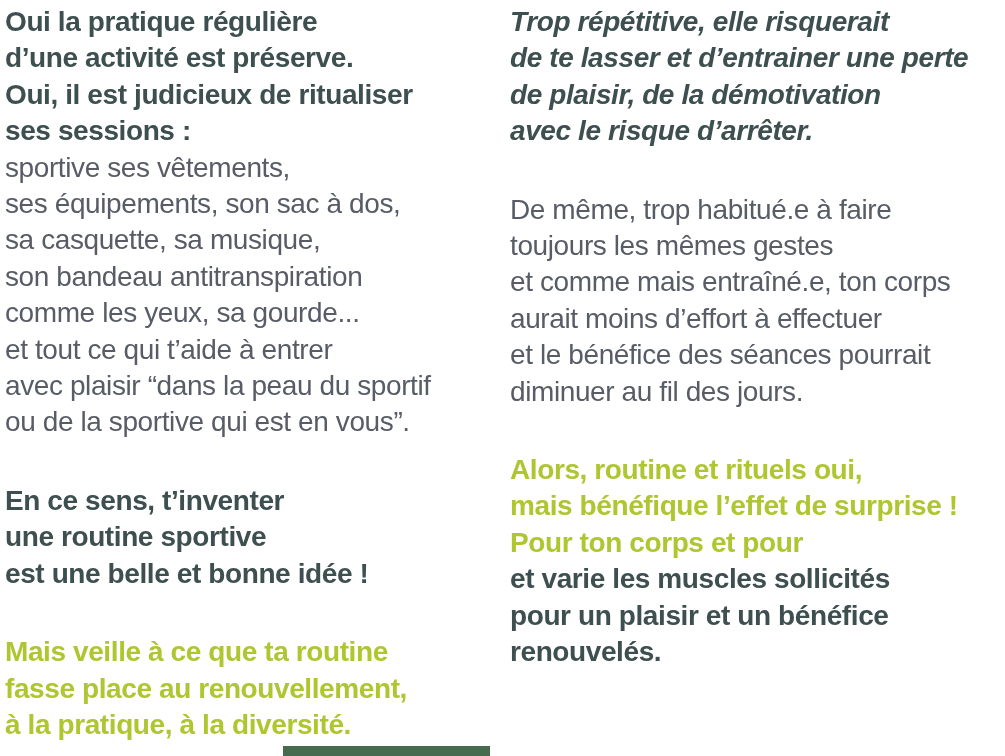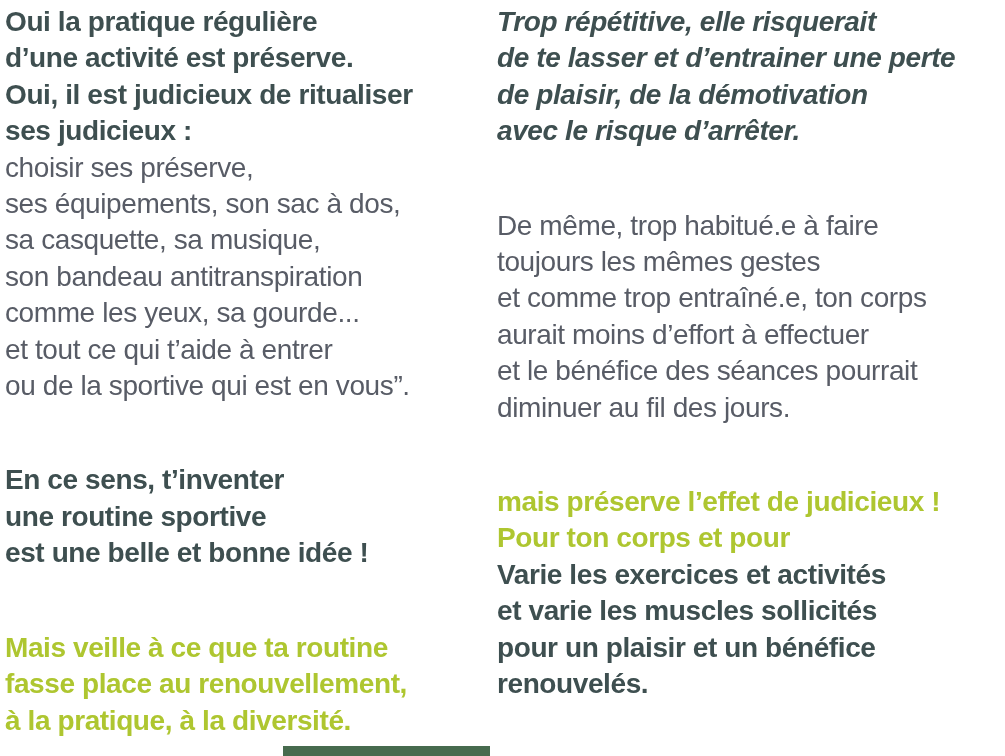--- a/index.html
+++ b/index.html
@@ -13,23 +13,23 @@
     height: 756px;
     background: #ffffff;
     overflow: hidden;
     font-family: "Liberation Sans", sans-serif;
   }
   .col {
     position: absolute;
     top: 4px;
   }
   .col-left  { left: 5px;   width: 470px; }
-  .col-right { left: 497px; width: 495px; }
+  .col-right { left: 510px; width: 495px; }
   .para { margin: 0; }
-  .para.spaced { margin-top: 58px; }
+  .para.spaced { margin-top: 42px; }
   .line {
     display: block;
     font-size: 28px;
     line-height: 36.4px;
     letter-spacing: -0.4px;
     white-space: nowrap;
   }
   .bold-dark .line {
     font-weight: 700;
     color: #3e4f50;
@@ -59,29 +59,30 @@
 </head>
 <body>
 
 <div class="page">
 
   <div class="col col-left">
     <div class="para bold-dark">
       <span class="line">Oui la pratique régulière</span>
       <span class="line">d’une activité est préserve.</span>
       <span class="line">Oui, il est judicieux de ritualiser</span>
-      <span class="line">ses judicieux :</span>
+      <span class="line">ses sessions :</span>
     </div>
     <div class="para regular-gray">
-      <span class="line">choisir ses préserve,</span>
+      <span class="line">sportive ses vêtements,</span>
       <span class="line">ses équipements, son sac à dos,</span>
       <span class="line">sa casquette, sa musique,</span>
       <span class="line">son bandeau antitranspiration</span>
       <span class="line">comme les yeux, sa gourde...</span>
       <span class="line">et tout ce qui t’aide à entrer</span>
+      <span class="line">avec plaisir “dans la peau du sportif</span>
       <span class="line">ou de la sportive qui est en vous”.</span>
     </div>
     <div class="para spaced bold-dark">
       <span class="line">En ce sens, t’inventer</span>
       <span class="line">une routine sportive</span>
       <span class="line">est une belle et bonne idée !</span>
     </div>
     <div class="para spaced bold-lime">
       <span class="line">Mais veille à ce que ta routine</span>
       <span class="line">fasse place au renouvellement,</span>
@@ -92,31 +93,31 @@
   <div class="col col-right">
     <div class="para bold-italic-dark">
       <span class="line">Trop répétitive, elle risquerait</span>
       <span class="line">de te lasser et d’entrainer une perte</span>
       <span class="line">de plaisir, de la démotivation</span>
       <span class="line">avec le risque d’arrêter.</span>
     </div>
     <div class="para spaced regular-gray">
       <span class="line">De même, trop habitué.e à faire</span>
       <span class="line">toujours les mêmes gestes</span>
-      <span class="line">et comme trop entraîné.e, ton corps</span>
+      <span class="line">et comme mais entraîné.e, ton corps</span>
       <span class="line">aurait moins d’effort à effectuer</span>
       <span class="line">et le bénéfice des séances pourrait</span>
       <span class="line">diminuer au fil des jours.</span>
     </div>
     <div class="para spaced bold-lime">
-      <span class="line">mais préserve l’effet de judicieux !</span>
+      <span class="line">Alors, routine et rituels oui,</span>
+      <span class="line">mais bénéfique l’effet de surprise !</span>
       <span class="line">Pour ton corps et pour</span>
     </div>
     <div class="para bold-dark">
-      <span class="line">Varie les exercices et activités</span>
       <span class="line">et varie les muscles sollicités</span>
       <span class="line">pour un plaisir et un bénéfice</span>
       <span class="line">renouvelés.</span>
     </div>
   </div>
 
   <div class="bottom-bar"></div>
 
 </div>
 

